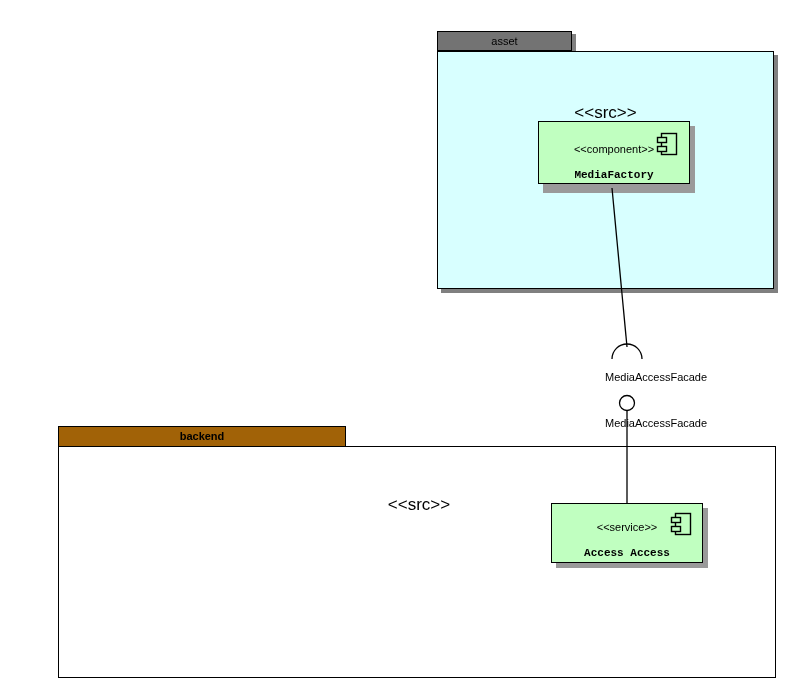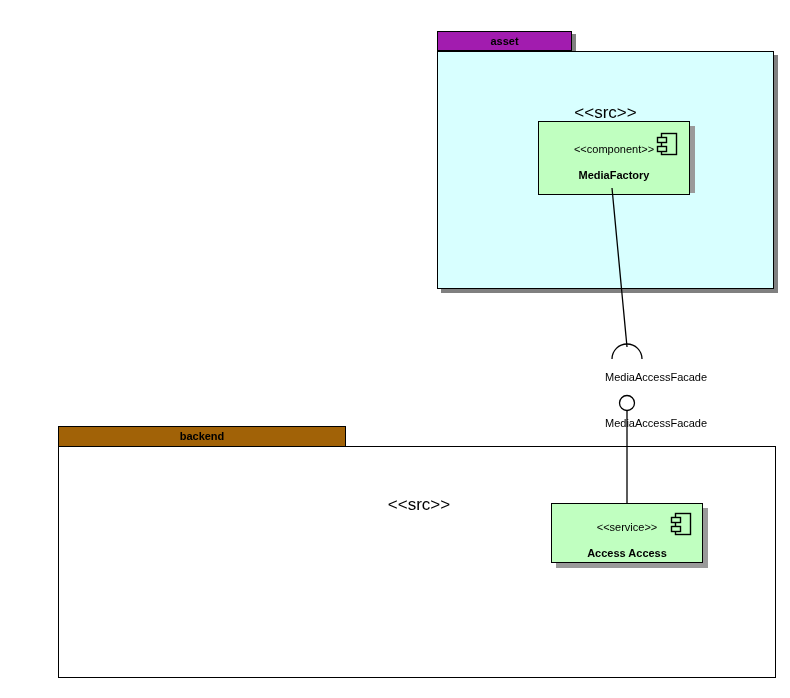--- a/index.html
+++ b/index.html
@@ -55,21 +55,21 @@
     position: absolute;
     font-size: 17px;
     line-height: 1;
     text-align: center;
     white-space: nowrap;
     z-index: 4;
     margin-top: 40px;
   }
 
   
-  .pkg-asset .pkg-tab  { background: #a21caf; font-weight: bold; }
+  .pkg-asset .pkg-tab  { background: #737373; }
   .pkg-asset .pkg-body { background: #d8ffff; }
 
   
   .pkg-backend .pkg-tab  { background: #a16207; font-weight: bold; }
   .pkg-backend .pkg-body { background: #ffffff; }
 
   
   .component {
     position: absolute;
     box-sizing: border-box;
@@ -93,20 +93,21 @@
   }
   .comp-name {
     position: absolute;
     left: 0;
     width: 100%;
     text-align: center;
     font-size: 11px;
     font-weight: bold;
     line-height: 1;
     white-space: nowrap;
+    font-family: Liberation Mono, monospace;
   }
   .comp-icon {
     position: absolute;
     width: 22px;
     height: 26px;
   }
 
   
   .conn-layer {
     position: absolute;
@@ -139,21 +140,21 @@
       <span>asset</span>
     </div>
 
     <div class="pkg-body" style="left:437px; top:51px; width:337px; height:238px;"></div>
 
     <div class="pkg-stereo" style="left:437px; top:64px; width:337px;">&lt;&lt;src&gt;&gt;</div>
   </div>
 
   <div>
     <div class="component-shadow" style="left:543px; top:126px; width:152px; height:67px;"></div>
-    <div class="component" style="left:538px; top:121px; width:152px; height:74px;">
+    <div class="component" style="left:538px; top:121px; width:152px; height:63px;">
       <div class="comp-stereo" style="top:22px;">&lt;&lt;component&gt;&gt;</div>
       <div class="comp-name" style="top:48px;">MediaFactory</div>
       <svg class="comp-icon" style="right:11px; top:9px;" viewBox="0 0 22 26">
         <rect x="5.5" y="2.5" width="15" height="21" fill="none" stroke="#000000" stroke-width="1.4"></rect>
         <rect x="1.5" y="6.5" width="9" height="5" fill="#c0ffc0" stroke="#000000" stroke-width="1.4"></rect>
         <rect x="1.5" y="15.5" width="9" height="5" fill="#c0ffc0" stroke="#000000" stroke-width="1.4"></rect>
       </svg>
     </div>
   </div>
 

